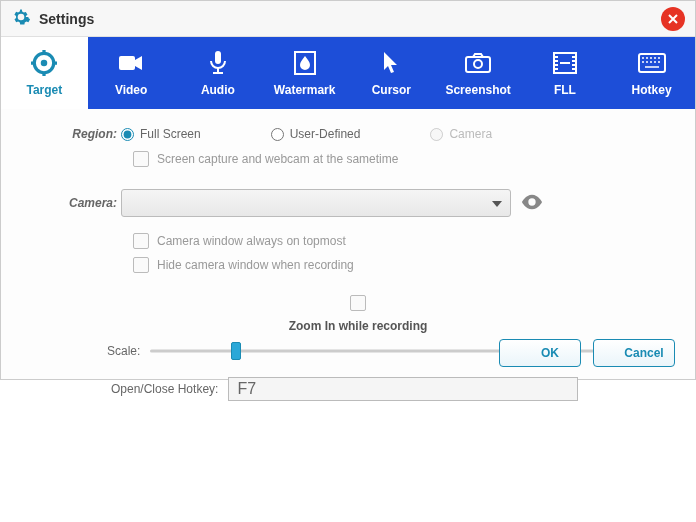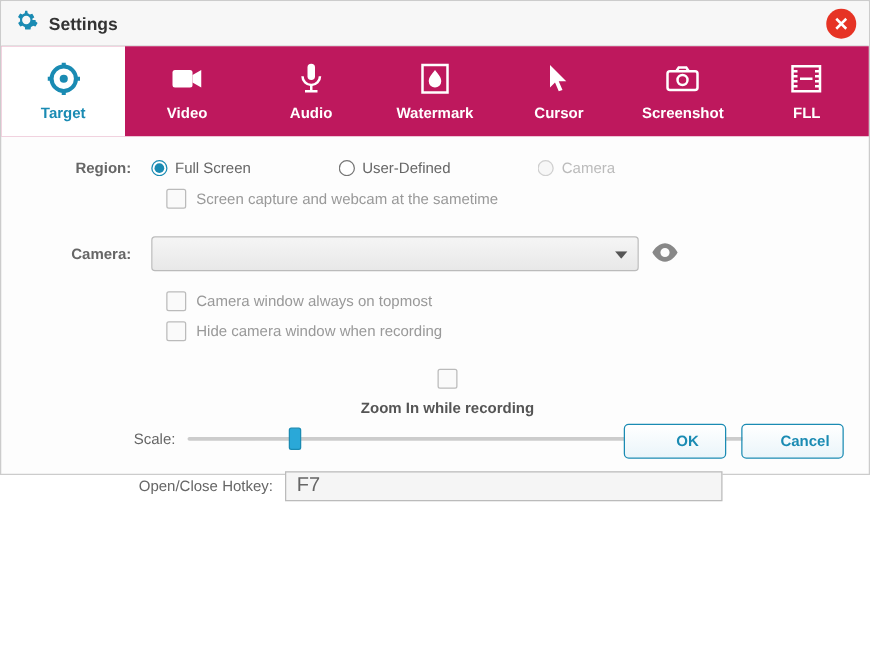--- a/index.html
+++ b/index.html
@@ -2,28 +2,28 @@
 <html><head>
 <meta charset="utf-8">
 <style>
 * { box-sizing: border-box; margin: 0; padding: 0; font-family: Arial, sans-serif; }
 html, body { width: 696px; height: 522px; background: #fff; }
 .window { width: 696px; height: 380px; border: 1px solid #ccc; background: #fdfdfd; position: relative; }
 .titlebar { height: 36px; display: flex; align-items: center; padding: 0 10px; border-bottom: 1px solid #e0e0e0; background: #f7f7f7; }
 .titlebar .gear { margin-right: 8px; }
 .titlebar .title { font-size: 14px; color: #333; font-weight: bold; }
 .close-btn { margin-left: auto; width: 24px; height: 24px; border-radius: 50%; background: #e63324; display: flex; align-items: center; justify-content: center; color: #fff; font-weight: bold; font-size: 14px; cursor: pointer; }
-.tabs { display: flex; height: 72px; background: #be185d; }
+.tabs { display: flex; height: 72px; background: #1d4ed8; }
 .tab { flex: 1; display: flex; flex-direction: column; align-items: center; justify-content: center; color: #fff; font-size: 12px; cursor: pointer; gap: 6px; }
 .tab.active { background: #fff; color: #1a8bb3; }
 .tab .ticon { height: 28px; display: flex; align-items: center; justify-content: center; }
 .tab .tlabel { font-weight: bold; font-size: 12px; }
 .content { padding: 18px 30px 10px 30px; color: #555; font-size: 12px; }
 .row { display: flex; align-items: center; margin-bottom: 10px; }
-.label { width: 90px; text-align: right; font-weight: bold; color: #666; padding-right: 16px; font-size: 12px; }
+.label { width: 90px; text-align: right; font-weight: bold; color: #666; padding-right: 4px; font-size: 12px; font-style: italic; }
 .radios { display: flex; gap: 70px; align-items: center; }
 .radio { display: flex; align-items: center; gap: 6px; font-size: 12px; color: #666; justify-content: center; }
 .radio input[type=radio] { accent-color: #1a8bb3; }
 .radio.disabled { color: #bbb; }
 .indent { margin-left: 102px; }
 .chk { display: flex; align-items: center; gap: 8px; color: #999; font-size: 12px; margin-bottom: 8px; }
 .chkbox { width: 16px; height: 16px; border: 1px solid #bbb; border-radius: 2px; background: #fafafa; display: inline-block; }
 .chk.dark { color: #555; font-weight: bold; flex-direction: column; }
 .camera-row { display: flex; align-items: center; gap: 10px; }
 .select { flex: 0 0 390px; height: 28px; border: 1px solid #bbb; background: linear-gradient(#f5f5f5,#e8e8e8); border-radius: 3px; position: relative; }
@@ -120,20 +120,29 @@
   </div>
   <div class="tab">
     <span class="ticon">
           <svg width="26" height="24" viewBox="0 0 26 24">
             <rect x="2" y="2" width="22" height="20" fill="none" stroke="#fff" stroke-width="2"></rect>
             <path stroke="#fff" stroke-width="2" d="M2 6h4M2 10h4M2 14h4M2 18h4M20 6h4M20 10h4M20 14h4M20 18h4M8 12h10"></path>
           </svg>
         </span>
     <span class="tlabel">FLL</span>
   </div>
+  <div class="tab">
+    <span class="ticon">
+          <svg width="28" height="20" viewBox="0 0 28 20">
+            <rect x="1" y="1" width="26" height="18" rx="2" fill="none" stroke="#fff" stroke-width="2"></rect>
+            <path stroke="#fff" stroke-width="1.5" d="M4 5h2M8 5h2M12 5h2M16 5h2M20 5h2M4 9h2M8 9h2M12 9h2M16 9h2M20 9h2M7 14h14"></path>
+          </svg>
+        </span>
+    <span class="tlabel">Hotkey</span>
+  </div>
 </div>
 
 <div class="content">
 
   <div class="row">
     <div class="label">Region:</div>
     <div class="radios">
       <label class="radio">
             <input type="radio" checked="" style="">
             <span>Full Screen</span>

